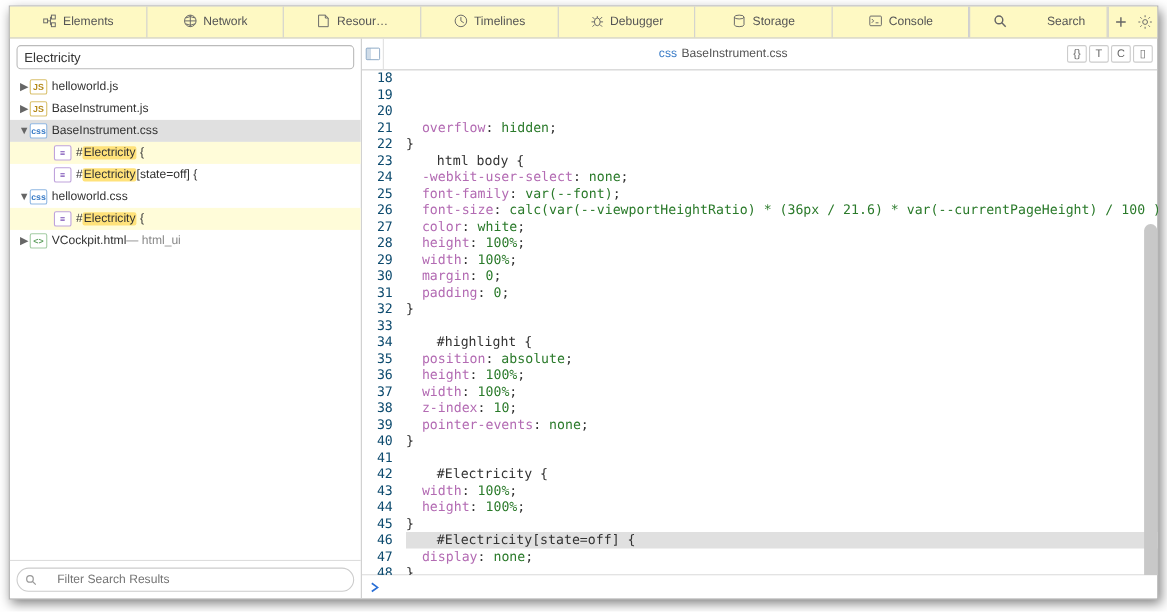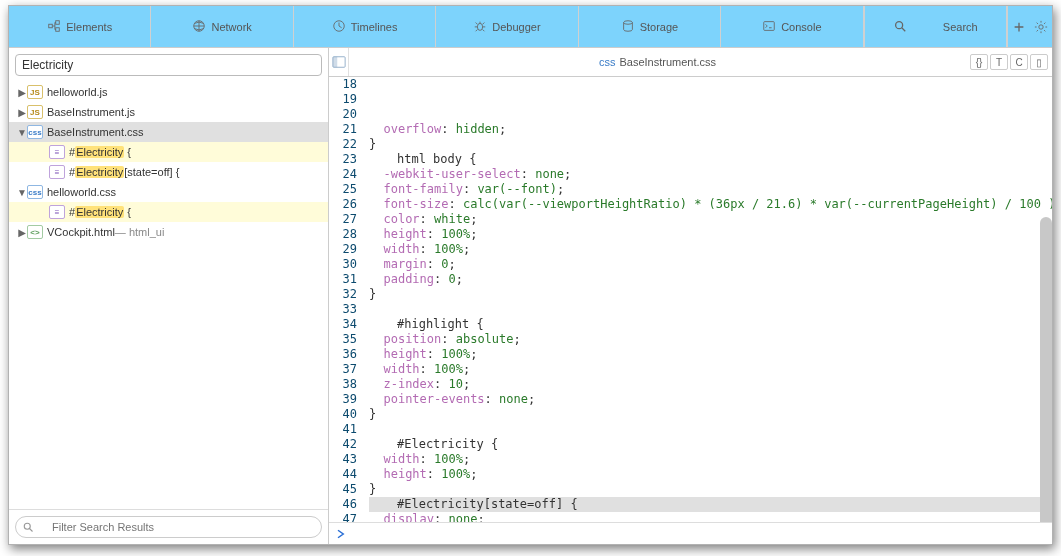--- a/index.html
+++ b/index.html
@@ -14,24 +14,24 @@
   }
   .frame {
     width:1045px; height:540px; margin:5px auto;
     border:1px solid rgba(0,0,0,0.3);
     box-shadow: 2px 4px 10px rgba(0,0,0,0.5);
     display:flex; flex-direction:column;
     background:#fff;
   }
   
   .tabbar {
-    height: 42px;
+    height: 29px;
     display: flex;
     border-bottom: 1px solid #ccc;
-    background:#7dd3fc;
+    background:#fef9c3;
     flex-shrink:0;
   }
   .tab {
     flex:1;
     display:flex; align-items:center; justify-content:center;
     gap:5px;
     border-right:1px solid #d0d0d0;
     color:#555;
     cursor:pointer;
     min-width:0;
@@ -198,20 +198,27 @@
             <path d="M6 8 H9 M9 4 V12 M9 4 H10 M9 12 H10" stroke="#666" fill="none"></path>
           </svg></span>
         <span>Elements</span>
       </div>
       <div class="tab">
         <span><svg viewBox="0 0 16 16">
             <circle cx="8" cy="8" r="6" fill="none" stroke="#666"></circle>
             <path d="M8 2 V14 M2 8 H14 M3 5 Q8 2 13 5 M3 11 Q8 14 13 11" stroke="#666" fill="none"></path>
           </svg></span>
         <span>Network</span>
+      </div>
+      <div class="tab">
+        <span><svg viewBox="0 0 16 16">
+            <path d="M3 2 H10 L13 5 V14 H3 Z" fill="none" stroke="#666"></path>
+            <path d="M10 2 V5 H13" fill="none" stroke="#666"></path>
+          </svg></span>
+        <span>Resour…</span>
       </div>
       <div class="tab">
         <span><svg viewBox="0 0 16 16">
             <circle cx="8" cy="8" r="6" fill="none" stroke="#666"></circle>
             <path d="M8 4 V8 L11 10" stroke="#666" fill="none"></path>
           </svg></span>
         <span>Timelines</span>
       </div>
       <div class="tab">
         <span><svg viewBox="0 0 16 16">

